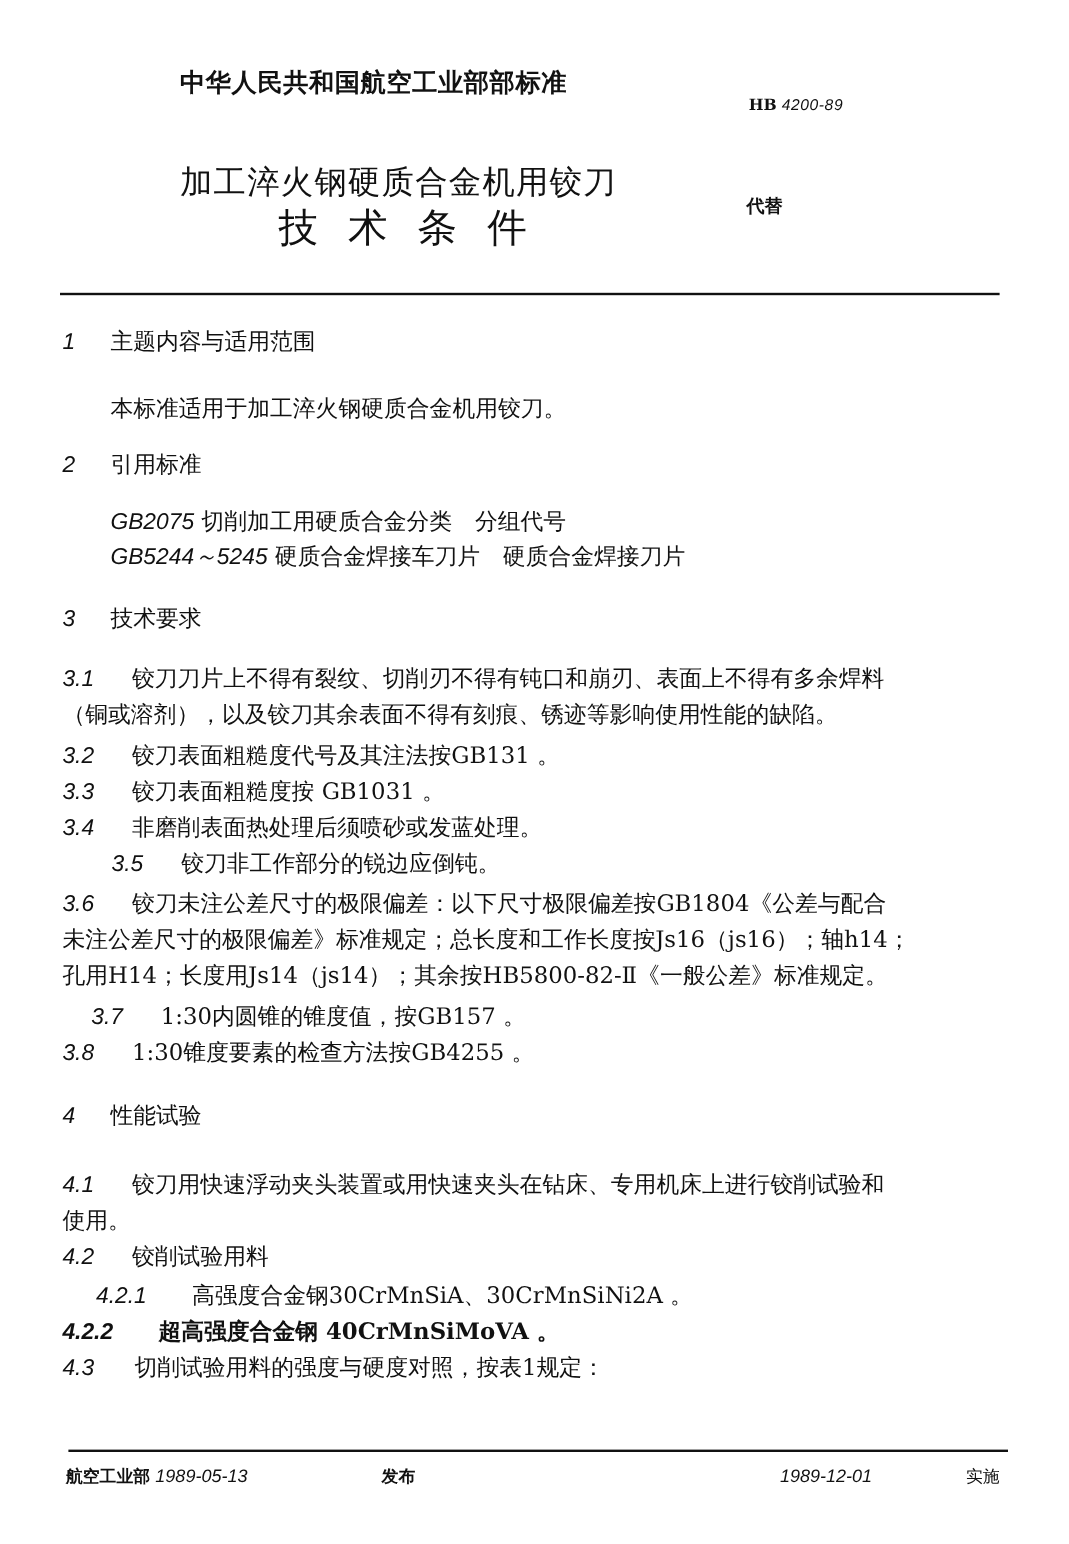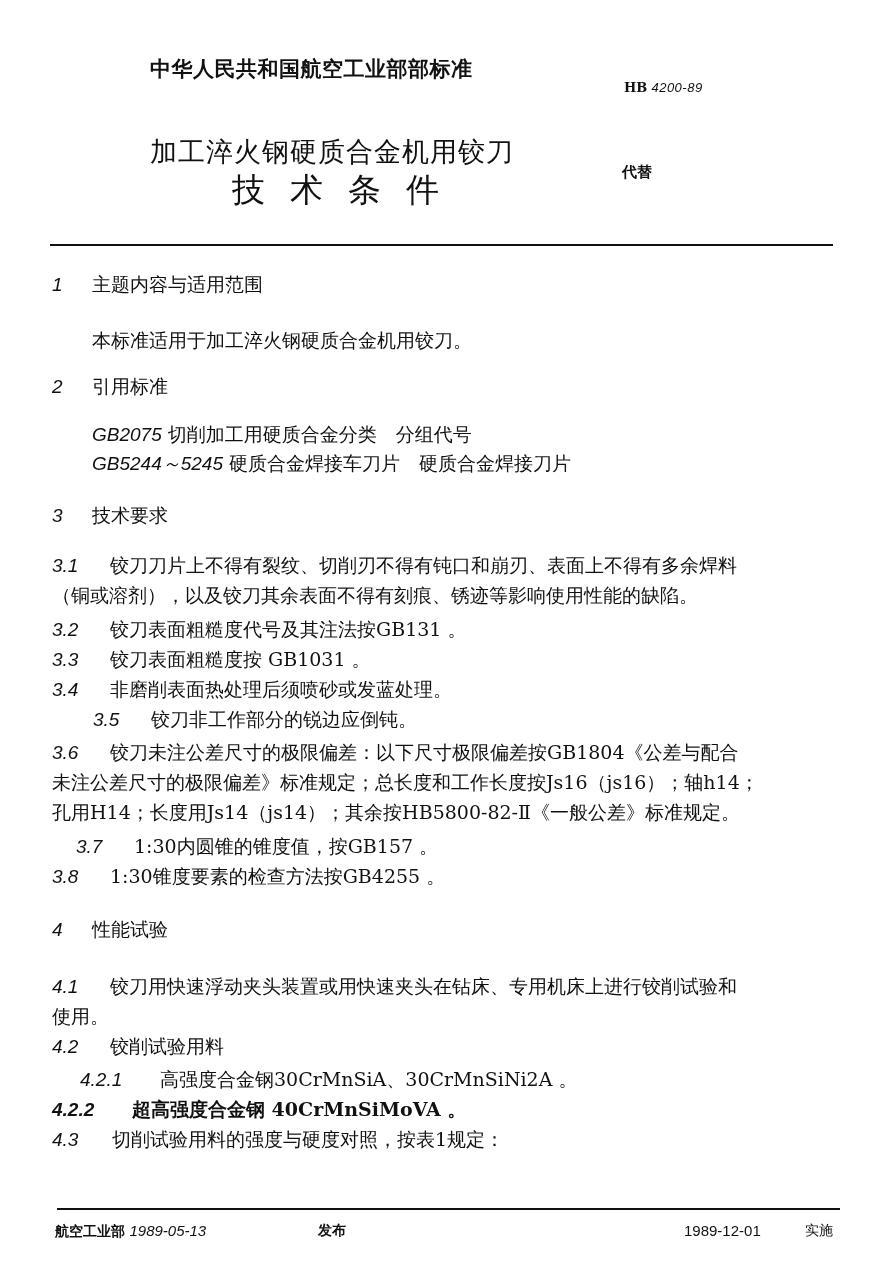--- a/index.html
+++ b/index.html
@@ -124,14 +124,14 @@
 <div class="abs line" style="left:52px; top:1127px;">
   <span class="n" style="width:60px;">4.3</span><span class="t">切削试验用料的强度与硬度对照，按表1规定：</span>
 </div>
 
 <div class="abs rule-bottom"></div>
 <div class="abs footer" style="left:55px;">
   <span class="b">航空工业部</span>
   <span class="d">1989-05-13</span>
 </div>
 <div class="abs footer b" style="left:318px; font-weight:bold;">发布</div>
-<div class="abs footer d" style="left:684px; font-family:'Liberation Sans', sans-serif; font-size:15px;">1989-12-01</div>
+<div class="abs footer d" style="left:650px; font-style:italic; font-family:'Liberation Sans', sans-serif; font-size:15px;">1989-12-01</div>
 <div class="abs footer" style="left:805px; font-weight:normal;">实施</div>
 
 </body></html>

